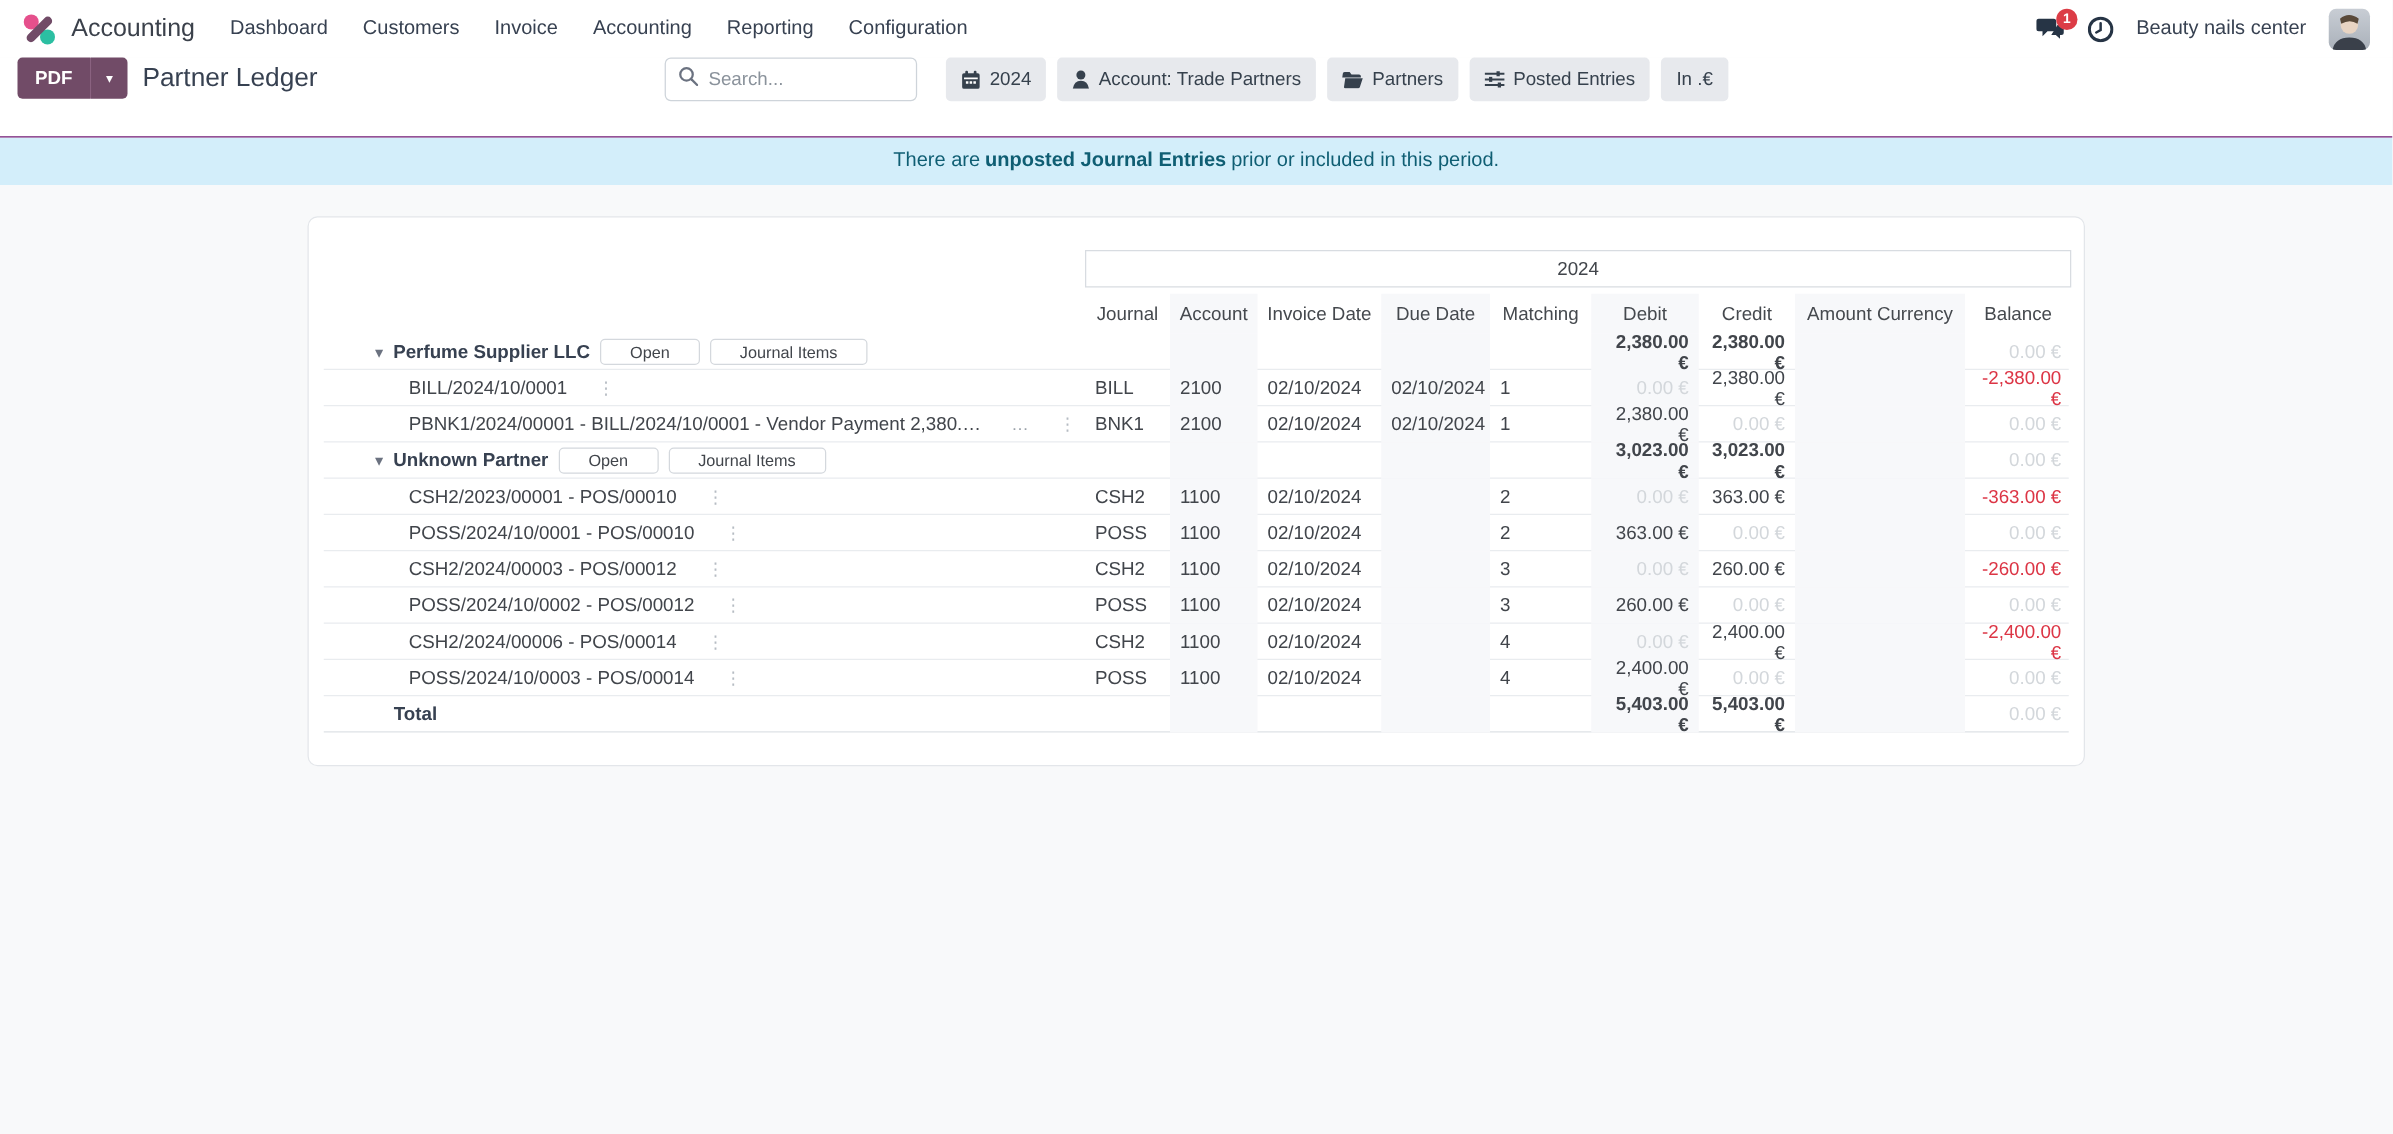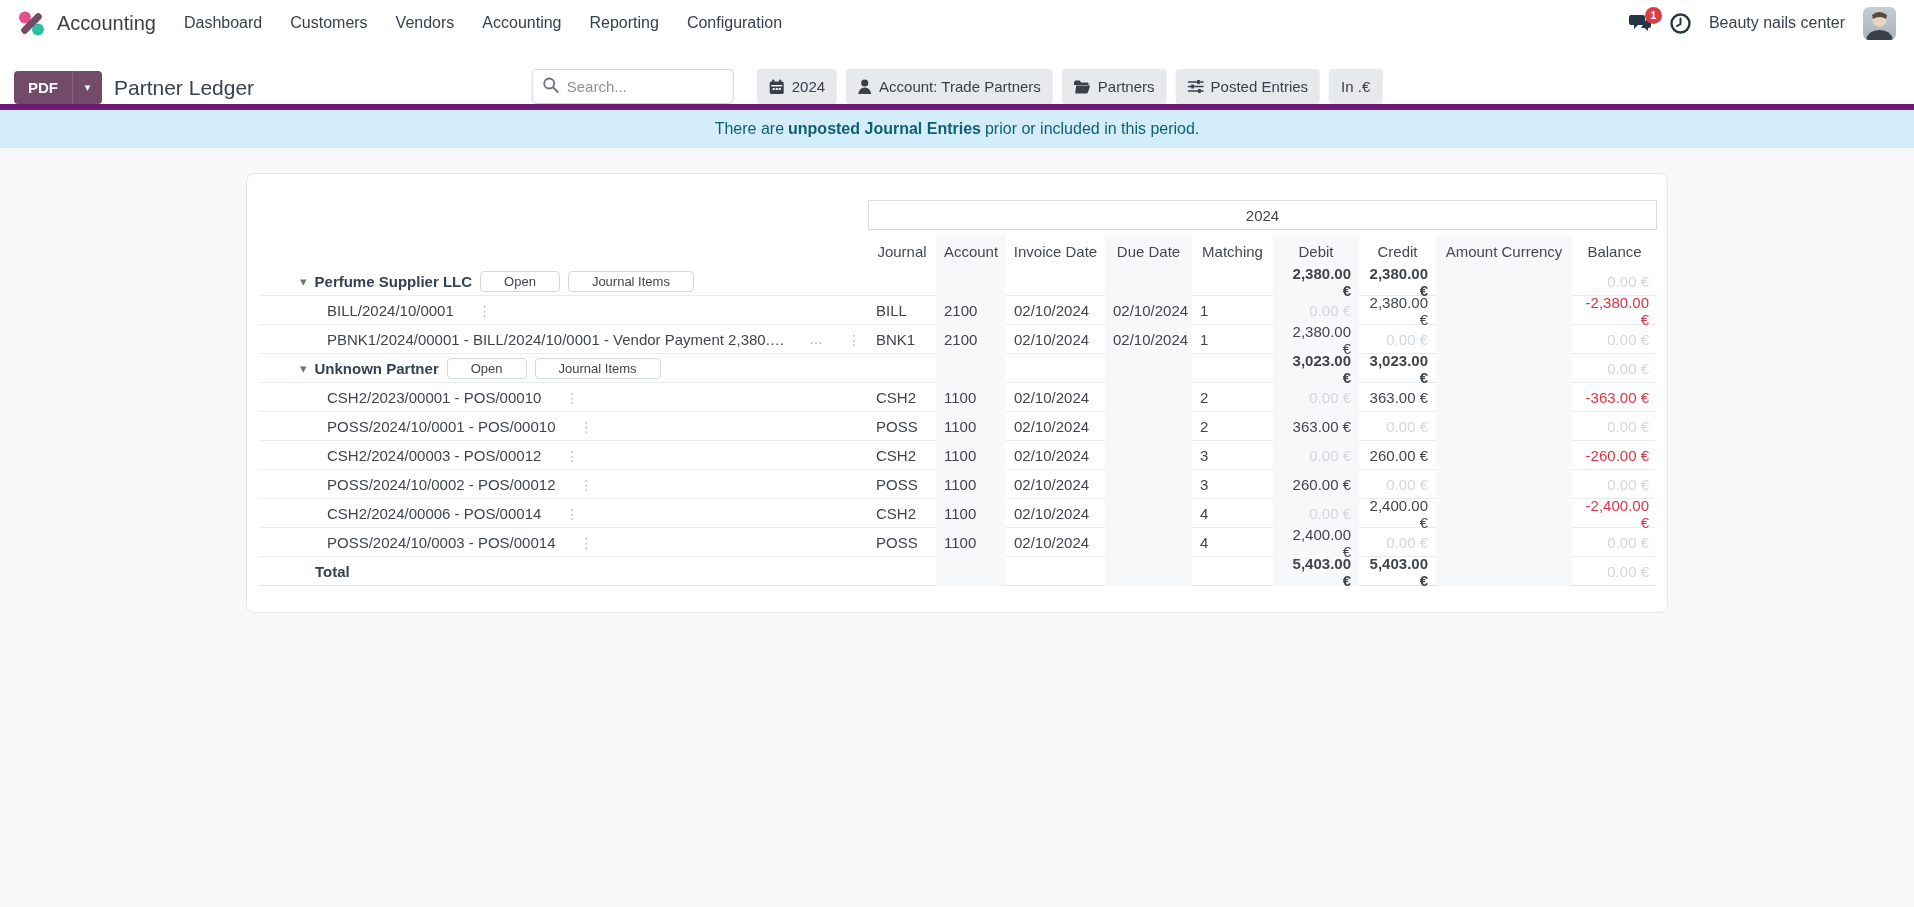--- a/index.html
+++ b/index.html
@@ -29,22 +29,22 @@
     min-width:17px; text-align:center; font-weight:bold;
   }
   .company-name { font-size:16px; color:#374151; cursor:pointer; }
   .avatar {
     width:33px; height:33px; border-radius:6px; overflow:hidden; cursor:pointer;
     background:linear-gradient(180deg,#c8cdd4 0%,#aab1ba 100%);
     display:flex; align-items:flex-end; justify-content:center;
   }
   
   .control-bar {
-    height:64px; background:#fff; border-bottom:6px solid #701a75;
-    display:flex; align-items:flex-end; padding:0 14px; position:relative;
+    height:64px; background:#fff; border-bottom:1px solid #701a75;
+    display:flex; align-items:flex-start; padding:0 14px; position:relative;
   }
   .cb-left { display:flex; align-items:center; gap:12px; }
   .split-btn { display:inline-flex; }
   .btn-pdf {
     background:#714B67; color:#fff; border:none; font-weight:bold; font-size:15px;
     padding:0 14px; height:33px; border-radius:4px 0 0 4px; cursor:pointer;
     font-family:inherit;
   }
   .btn-pdf-caret {
     background:#714B67; border:none; border-left:1px solid #8a6280; color:#fff;
@@ -127,21 +127,21 @@
       <svg width="27" height="27" viewBox="0 0 27 27">
         <circle cx="7" cy="7.5" r="6" fill="#e5508c"></circle>
         <circle cx="20" cy="19.5" r="6" fill="#2cbfa2"></circle>
         <rect x="0.5" y="10" width="26" height="7" rx="3.5" fill="#714B67" transform="rotate(-45 13.5 13.5)"></rect>
       </svg>
     </span>
     <span class="brand">Accounting</span>
     <nav class="nav-menu" id="nav-menu">
         <a class="nav-item">Dashboard</a>
         <a class="nav-item">Customers</a>
-        <a class="nav-item">Vendors</a>
+        <a class="nav-item">Invoice</a>
         <a class="nav-item">Accounting</a>
         <a class="nav-item">Reporting</a>
         <a class="nav-item">Configuration</a>
       </nav>
   </div>
   <div class="nav-right">
     <span class="icon-btn">
       <svg width="23" height="19" viewBox="0 0 23 19">
         <path d="M2 1 h12 a2 2 0 0 1 2 2 v6 a2 2 0 0 1 -2 2 h-5 l-4 4 v-4 h-3 a2 2 0 0 1 -2 -2 v-6 a2 2 0 0 1 2 -2 z" fill="#263445"></path>
         <path d="M17 6 h3 a2 2 0 0 1 2 2 v4 a2 2 0 0 1 -2 2 h-1 v3 l-3.4 -3 h-3.6" fill="#263445"></path>

